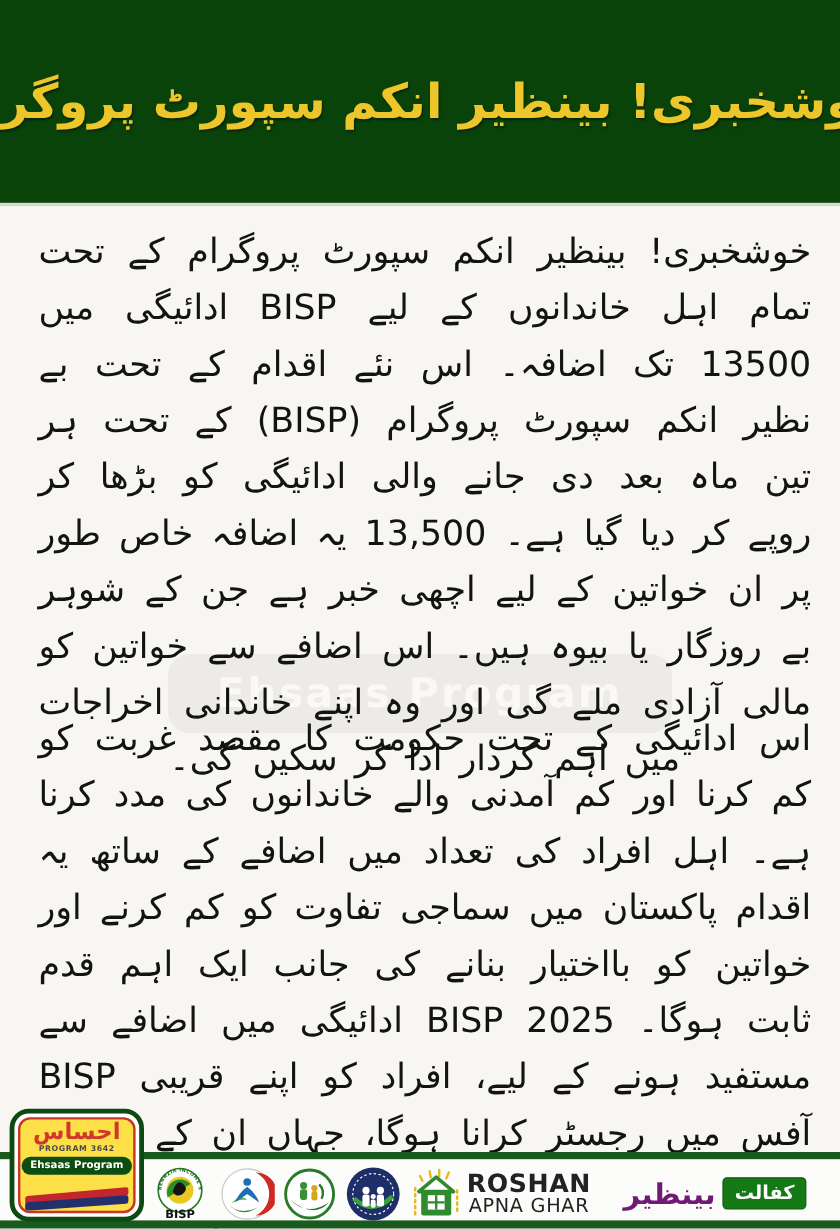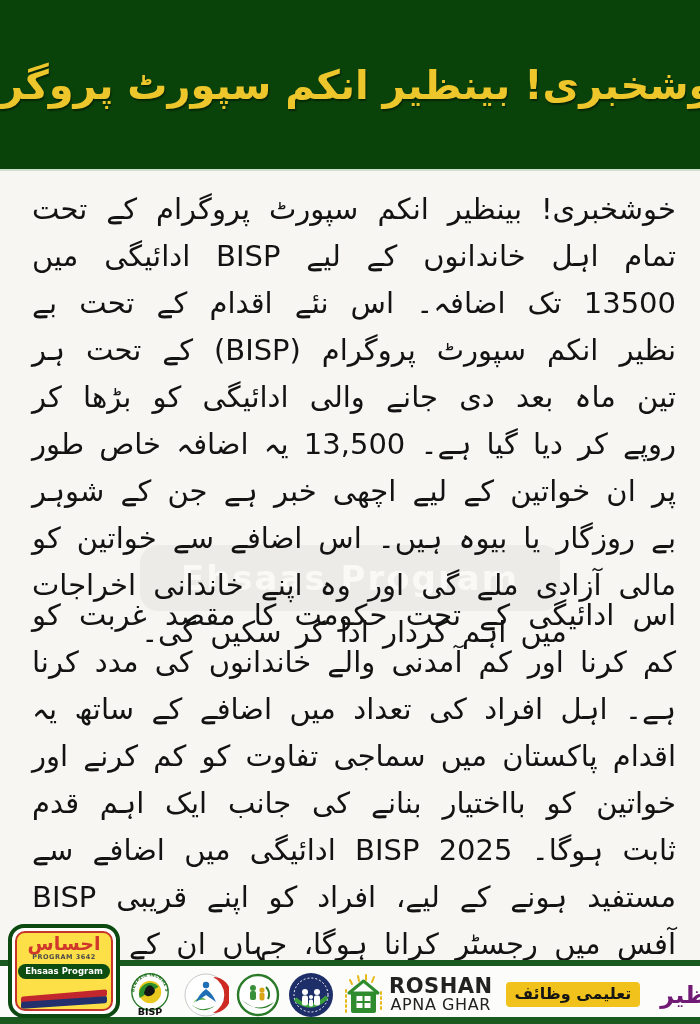--- a/index.html
+++ b/index.html
@@ -157,21 +157,20 @@
         <rect x="14.5" y="24" width="14" height="12" fill="#ffffff"></rect>
         <line x1="21.5" y1="24" x2="21.5" y2="36" stroke="#2e8b2e" stroke-width="2"></line>
         <line x1="14.5" y1="30" x2="28.5" y2="30" stroke="#2e8b2e" stroke-width="2"></line>
       </svg>
       <div class="roshan-text">
         <div class="roshan-line1">ROSHAN</div>
         <div class="roshan-line2">APNA GHAR</div>
       </div>
 
       <div class="programs">
-        <span class="pill-yellow">تعلیمی وظائف</span>
         <span class="red-word">بینظیر</span>
         <span class="pill-green">کفالت</span>
 
       </div>
 
     </div>
   </div>
 
   <div class="ehsaas-card">
     <div class="ehsaas-inner">

